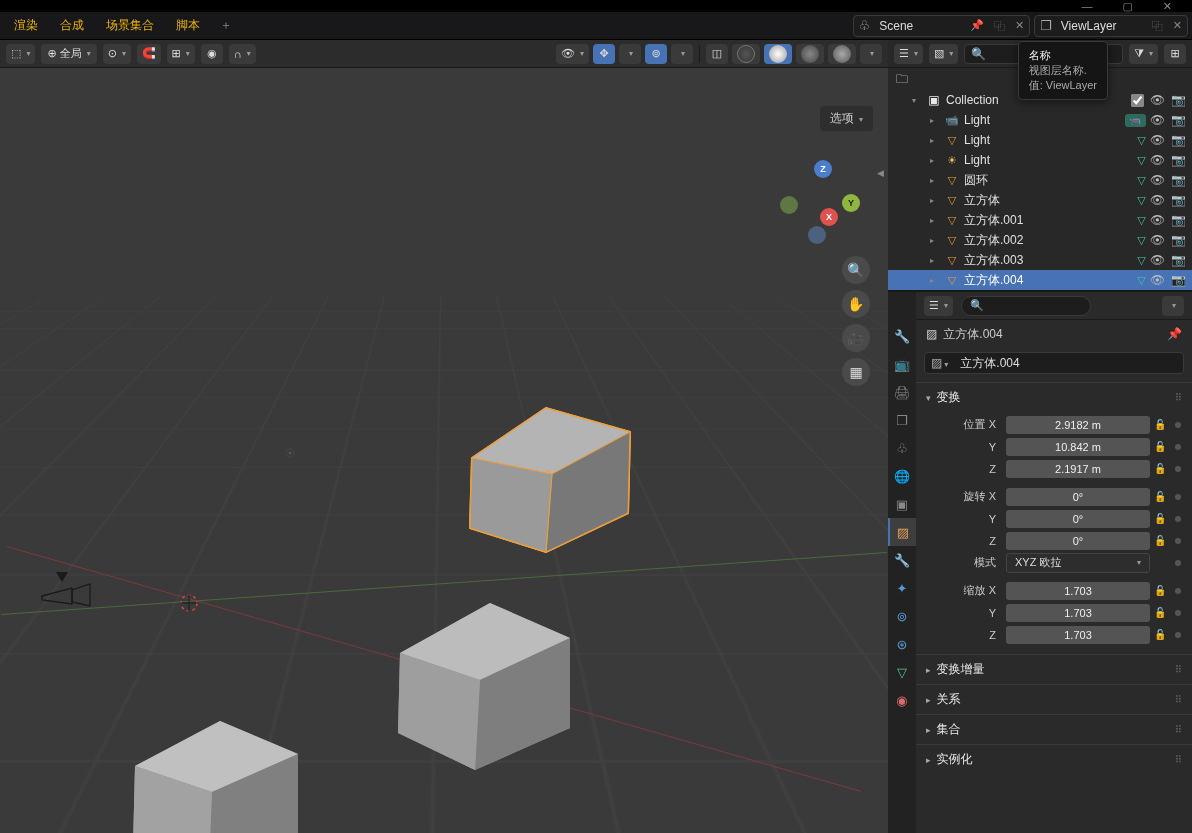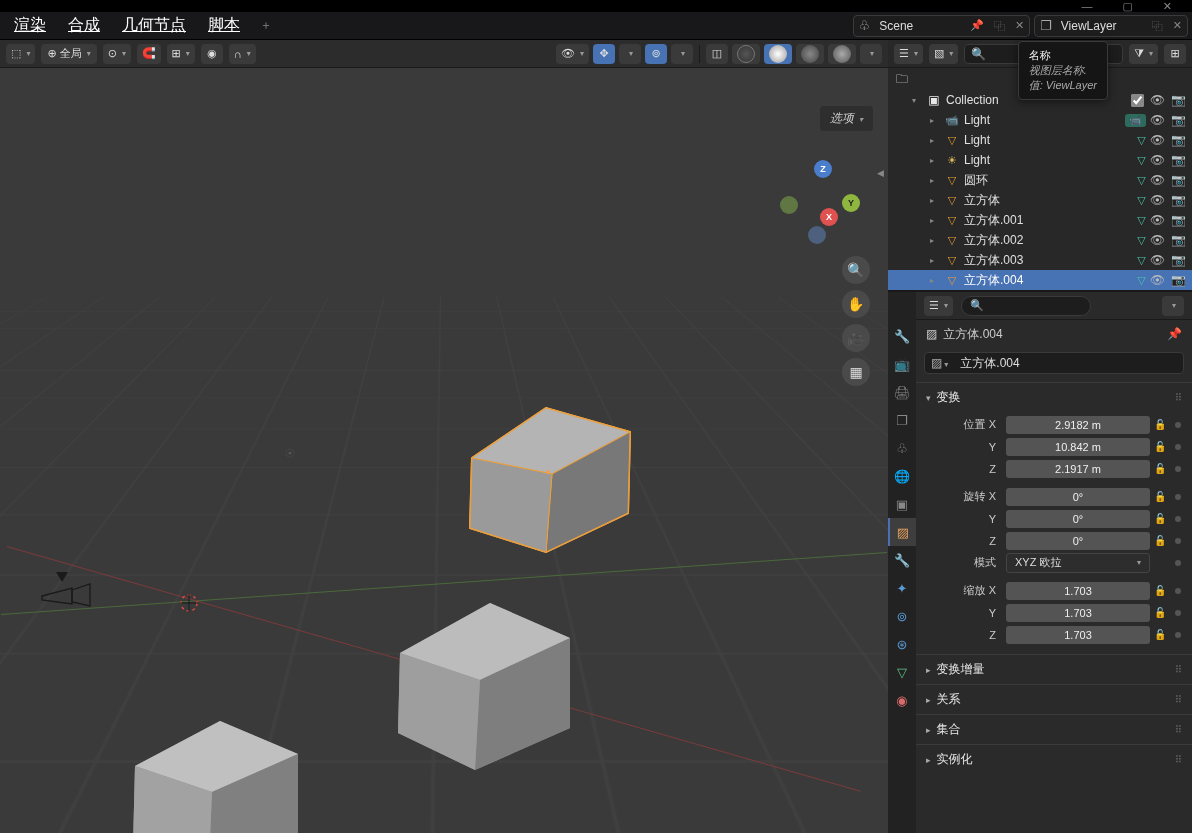--- a/index.html
+++ b/index.html
@@ -5,21 +5,21 @@
 * { margin: 0; padding: 0; box-sizing: border-box; font-family: -apple-system, "Segoe UI", sans-serif; user-select: none; }
 body { background: #1b1b1b; color: #e0e0e0; width: 1192px; height: 833px; overflow: hidden; font-size: 12px; }
 
 
 .win-controls { height: 12px; background: #000; display: flex; justify-content: flex-end; padding: 0 20px; gap: 30px; align-items: center; color: #888; }
 .win-controls span { font-size: 11px; }
 
 
 .header { height: 28px; background: #18181a; display: flex; align-items: center; padding: 0 4px; border-bottom: 1px solid #000; }
 .tabs { display: flex; gap: 2px; height: 100%; align-items: center; }
-.tab { padding: 4px 10px; color: #ffffff; font-size: 16px; border-radius: 4px 4px 0 0; cursor: pointer; text-decoration: underline; }
+.tab { padding: 4px 10px; color: #eab308; font-size: 12px; border-radius: 4px 4px 0 0; cursor: pointer; }
 .tab-add { color: #888; padding: 4px 8px; cursor: pointer; }
 .header-right { margin-left: auto; display: flex; gap: 4px; align-items: center; }
 .scene-field { display: flex; align-items: center; background: #1d1d1d; border: 1px solid #3a3a3a; border-radius: 4px; height: 22px; }
 .scene-icon { padding: 0 5px; color: #aaa; font-size: 13px; }
 .scene-input { background: transparent; border: none; color: #ddd; padding: 0 4px; width: 90px; font-size: 12px; outline: none; }
 .scene-btn { padding: 0 5px; color: #888; cursor: pointer; font-size: 11px; }
 
 
 .main { display: flex; height: calc(100% - 40px); }
 .viewport-col { flex: 1; display: flex; flex-direction: column; min-width: 0; }
@@ -43,21 +43,21 @@
   background-size: 56px 56px;
   background-position: -8px -2px;
   transform: perspective(800px) rotateX(60deg) scale(2);
   transform-origin: 50% 60%;
   opacity: 0.35;
 }
 .axis-line { position: absolute; height: 1px; left: 0; right: 0; }
 .axis-x { top: 527px; background: linear-gradient(to right, #7a3a3a, #7a3a3a); transform: rotate(16deg); transform-origin: 20% 50%; }
 .axis-y { top: 515px; background: linear-gradient(to right, #4a6a3a, #4a6a3a); transform: rotate(-4deg); transform-origin: 50% 50%; }
 
-.options-btn { position: absolute; top: 38px; right: 15px; background: #2e2e2e; padding: 4px 10px; border-radius: 4px; font-size: 12px; cursor: pointer; color: #ccc; font-style: italic; }
+.options-btn { position: absolute; top: 38px; right: 15px; background: #2e2e2e; padding: 4px 10px; border-radius: 4px; font-size: 12px; cursor: pointer; color: #ccc; }
 .collapse-arrow { position: absolute; top: 100px; right: 4px; color: #888; font-size: 9px; cursor: pointer; }
 
 
 .nav-gizmo { position: absolute; right: 30px; top: 96px; width: 70px; height: 70px; }
 .gizmo-ball { position: absolute; width: 18px; height: 18px; border-radius: 50%; display: flex; align-items: center; justify-content: center; font-size: 9px; font-weight: bold; cursor: pointer; }
 .gz-z { background: #4a7ecc; top: -4px; left: 26px; color: #fff; }
 .gz-y { background: #8fb740; top: 30px; right: -2px; color: #222; }
 .gz-x { background: #e0524f; top: 44px; left: 32px; color: #fff; }
 .gz-neg1 { background: #7a9e4a; top: 32px; left: -8px; opacity: 0.6; }
 .gz-neg2 { background: #5a7aaa; top: 62px; left: 20px; opacity: 0.6; }
@@ -90,21 +90,21 @@
 .eye { color: #bbb; font-size: 12px; cursor: pointer; }
 .mod-icon { color: #4ac7a8; font-size: 11px; }
 .mesh-tri { color: #ec9f3c; font-size: 11px; }
 .cam-icon-sm { color: #e8a05c; font-size: 11px; }
 .light-icon-sm { color: #e8c05c; font-size: 11px; }
 .cam-badge { background: #2d6b5d; border-radius: 3px; padding: 1px 4px; margin-left: 8px; font-size: 10px; color: #9ee; }
 
 
 .tooltip { position: absolute; right: 84px; top: 41px; background: #151515; border: 1px solid #3a3a3a; border-radius: 4px; padding: 6px 10px; font-size: 11px; z-index: 100; box-shadow: 0 2px 8px rgba(0,0,0,0.5); }
 .tooltip .t-title { color: #eee; }
-.tooltip .t-sub { color: #aaa; font-style: italic; }
+.tooltip .t-sub { color: #aaa; }
 
 
 .properties { flex: 1; display: flex; background: #2a2a2a; border-top: 2px solid #181818; overflow: hidden; }
 .prop-tabs { width: 28px; background: #222; display: flex; flex-direction: column; padding-top: 30px; }
 .prop-tab { width: 28px; height: 28px; display: flex; align-items: center; justify-content: center; font-size: 13px; cursor: pointer; color: #888; }
 .prop-tab.active { background: #3e3e3e; color: #e8a05c; border-left: 2px solid #4772b3; }
 .prop-content { flex: 1; overflow-y: auto; padding: 0; }
 .prop-header { height: 28px; display: flex; align-items: center; padding: 0 8px; gap: 8px; border-bottom: 1px solid #1a1a1a; }
 .prop-search { flex: 1; max-width: 130px; background: #1d1d1d; border: 1px solid #3a3a3a; border-radius: 10px; height: 20px; display: flex; align-items: center; padding: 0 8px; color: #888; font-size: 11px; }
 .breadcrumb { height: 28px; display: flex; align-items: center; padding: 0 10px; gap: 6px; font-size: 12px; color: #ccc; }
@@ -133,21 +133,21 @@
 <div class="win-controls">
   <span>—</span>
   <span>▢</span>
   <span>✕</span>
 </div>
 
 <div class="header">
   <div class="tabs">
     <div class="tab">渲染</div>
     <div class="tab">合成</div>
-    <div class="tab">几何节点</div>
+    <div class="tab">场景集合</div>
     <div class="tab">脚本</div>
     <div class="tab-add">＋</div>
   </div>
   <div class="header-right">
     <div class="scene-field">
       <span class="scene-icon">♧</span>
       <input class="scene-input" value="Scene" style="">
       <span class="scene-btn">📌</span>
       <span class="scene-btn">⿻</span>
       <span class="scene-btn">✕</span>

